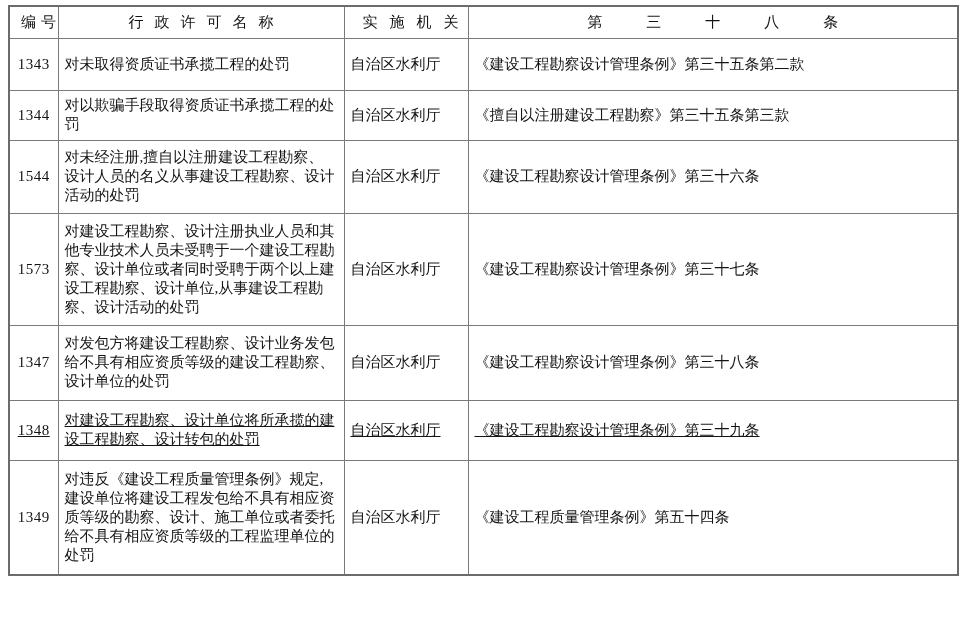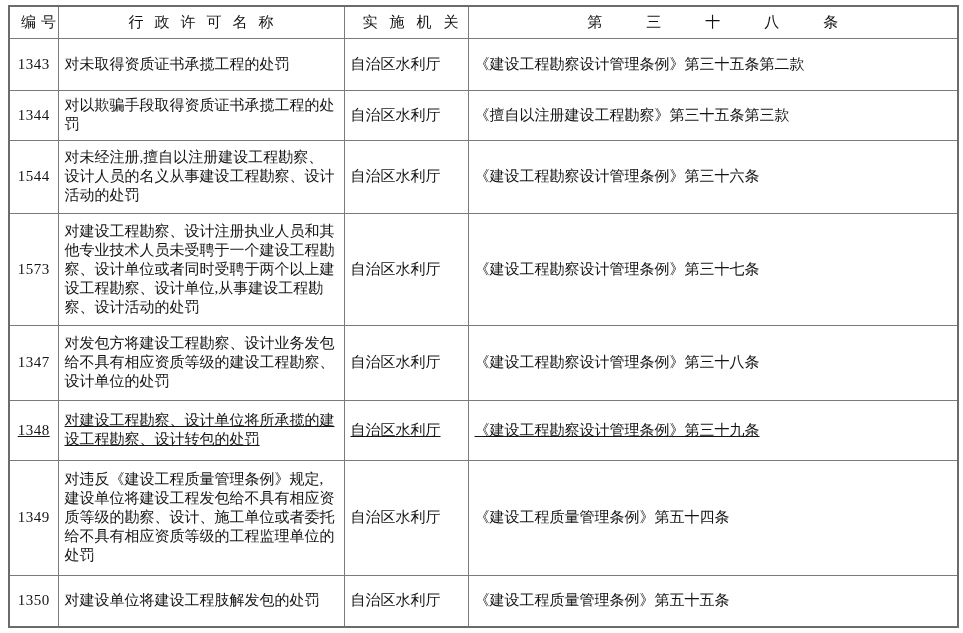--- a/index.html
+++ b/index.html
@@ -136,21 +136,15 @@
         <td class="c-name">对建设工程勘察、设计单位将所承揽的建设工程勘察、设计转包的处罚</td>
         <td class="c-agency">自治区水利厅</td>
         <td class="c-legal">《建设工程勘察设计管理条例》第三十九条</td>
       </tr>
       <tr class="r6">
         <td class="c-id">1349</td>
         <td class="c-name">对违反《建设工程质量管理条例》规定,建设单位将建设工程发包给不具有相应资质等级的勘察、设计、施工单位或者委托给不具有相应资质等级的工程监理单位的处罚</td>
         <td class="c-agency">自治区水利厅</td>
         <td class="c-legal">《建设工程质量管理条例》第五十四条</td>
       </tr>
-      <tr class="r7">
-        <td class="c-id">1350</td>
-        <td class="c-name">对建设单位将建设工程肢解发包的处罚</td>
-        <td class="c-agency">自治区水利厅</td>
-        <td class="c-legal">《建设工程质量管理条例》第五十五条</td>
-      </tr>
     </tbody>
   </table>
 </div>
 
 </body></html>

